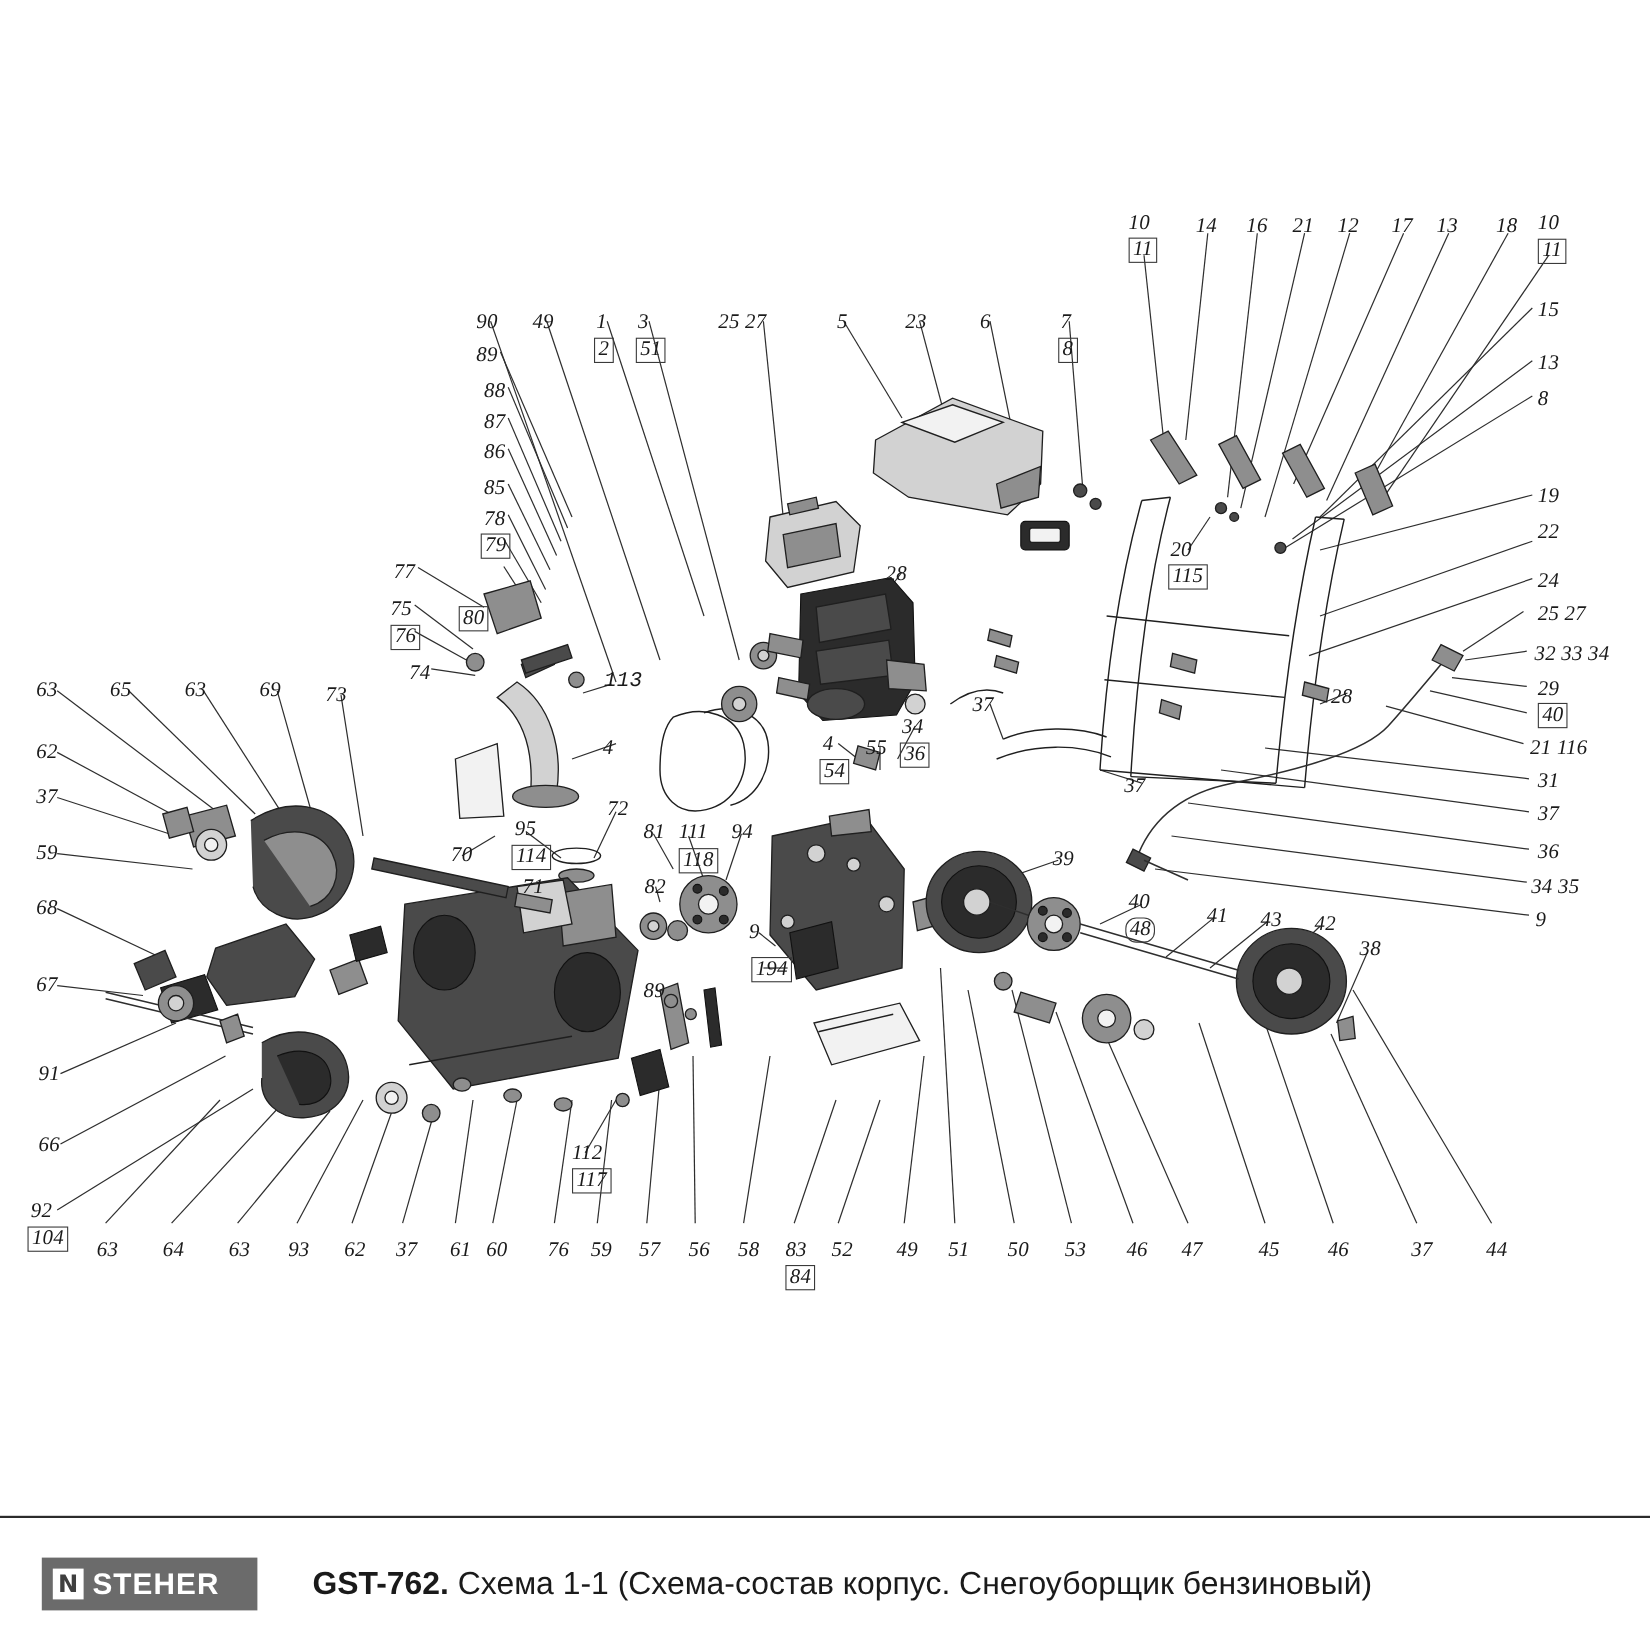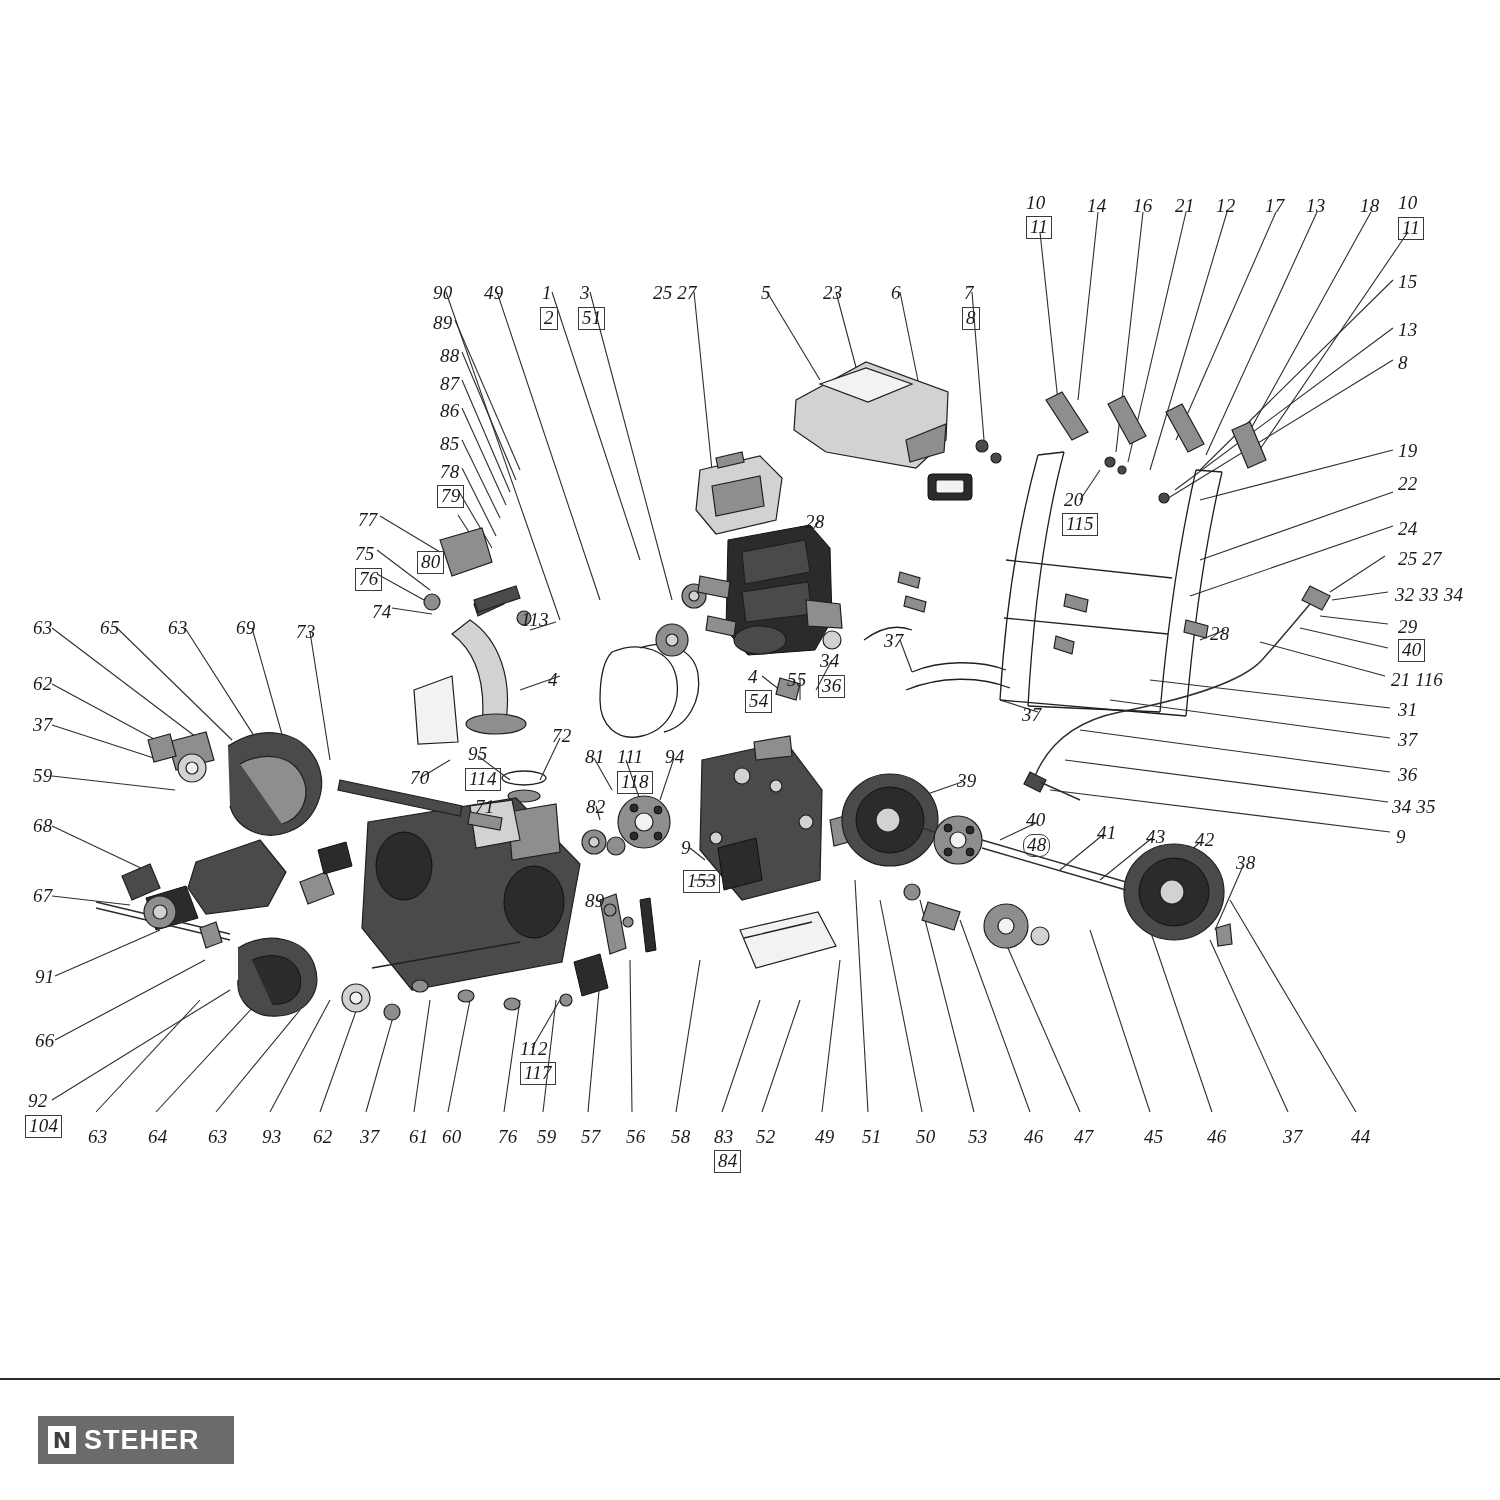--- a/index.html
+++ b/index.html
@@ -438,21 +438,21 @@
       <div class="lbl" style="left: 440px; top: 374px;">87</div>
       <div class="lbl" style="left: 440px; top: 401px;">86</div>
       <div class="lbl" style="left: 440px; top: 434px;">85</div>
       <div class="lbl" style="left: 440px; top: 462px;">78</div>
       <div class="lbl box" style="left: 437px; top: 485px;">79</div>
       <div class="lbl box" style="left: 417px; top: 509px; margin-top: 42px;">80</div>
       <div class="lbl" style="left: 358px; top: 510px;">77</div>
       <div class="lbl" style="left: 355px; top: 544px;">75</div>
       <div class="lbl box" style="left: 355px; top: 568px;">76</div>
       <div class="lbl" style="left: 372px; top: 602px;">74</div>
-      <div class="lbl" style="left: 521px; top: 610px;">113</div>
+      <div class="lbl" style="left: 549px; top: 610px; font-family: Liberation Mono, monospace;">113</div>
       <div class="lbl" style="left: 805px; top: 512px;">28</div>
       <div class="lbl" style="left: 1064px; top: 490px;">20</div>
       <div class="lbl box" style="left: 1062px; top: 513px;">115</div>
       <div class="lbl" style="left: 884px; top: 631px;">37</div>
       <div class="lbl" style="left: 1210px; top: 624px;">28</div>
       <div class="lbl" style="left: 1022px; top: 705px;">37</div>
       <div class="lbl" style="left: 548px; top: 670px;">4</div>
       <div class="lbl" style="left: 748px; top: 667px;">4</div>
       <div class="lbl box" style="left: 745px; top: 690px;">54</div>
       <div class="lbl" style="left: 787px; top: 670px;">55</div>
@@ -476,21 +476,21 @@
       <div class="lbl" style="left: 468px; top: 744px;">95</div>
       <div class="lbl box" style="left: 465px; top: 768px;">114</div>
       <div class="lbl" style="left: 475px; top: 797px;">71</div>
       <div class="lbl" style="left: 552px; top: 726px;">72</div>
       <div class="lbl" style="left: 585px; top: 747px;">81</div>
       <div class="lbl" style="left: 617px; top: 747px;">111</div>
       <div class="lbl box" style="left: 617px; top: 771px;">118</div>
       <div class="lbl" style="left: 586px; top: 797px;">82</div>
       <div class="lbl" style="left: 665px; top: 747px;">94</div>
       <div class="lbl" style="left: 681px; top: 838px;">9</div>
-      <div class="lbl box" style="left: 683px; top: 870px;">153</div>
+      <div class="lbl box" style="left: 683px; top: 870px;">194</div>
       <div class="lbl" style="left: 585px; top: 891px;">89</div>
       <div class="lbl" style="left: 957px; top: 771px;">39</div>
       <div class="lbl" style="left: 1026px; top: 810px;">40</div>
       <div class="lbl box" style="left: 1023px; top: 834px; border-radius: 10px;">48</div>
       <div class="lbl" style="left: 1097px; top: 823px;">41</div>
       <div class="lbl" style="left: 1146px; top: 827px;">43</div>
       <div class="lbl" style="left: 1195px; top: 830px;">42</div>
       <div class="lbl" style="left: 1236px; top: 853px;">38</div>
       <div class="lbl" style="left: 520px; top: 1039px;">112</div>
       <div class="lbl box" style="left: 520px; top: 1062px;">117</div>
@@ -521,13 +521,17 @@
       <div class="lbl" style="left: 1283px; top: 1127px;">37</div>
       <div class="lbl" style="left: 1351px; top: 1127px;">44</div>
     </div>
 </div>
 
 <div id="footer">
   <div id="brand">
     <div class="mark">N</div>
     <div class="wordmark">STEHER</div>
   </div>
+  <div id="caption">
+    <span class="model">GST-762.</span>
+    <span class="desc">Схема 1-1 (Схема-состав корпус. Снегоуборщик бензиновый)</span>
+  </div>
 </div>
 
 </body></html>

